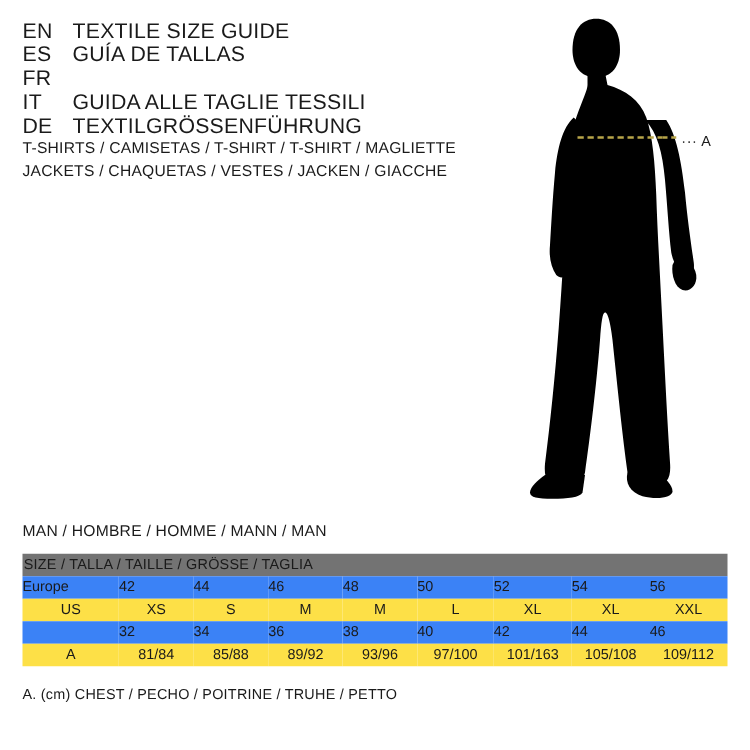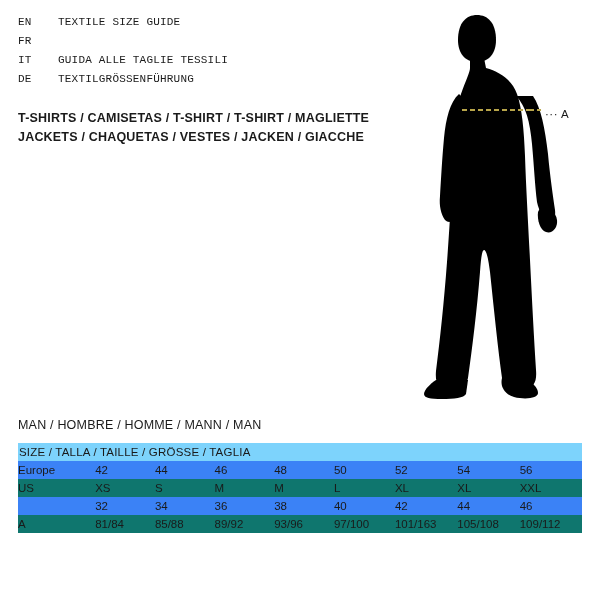--- a/index.html
+++ b/index.html
@@ -23,25 +23,24 @@
 
   
   .lang-block {
     position: absolute;
     left: 18px;
     top: 16px;
     width: 360px;
   }
   .lang-row {
     display: flex;
-    align-items: flex-start;
+    align-items: flex-end;
     height: 19px;
-    font-size: 11px;
-    letter-spacing: 0.2px;
-    font-family: Liberation Mono, monospace;
+    font-size: 17px;
+    letter-spacing: 0.2px;
   }
   .lang-code {
     width: 40px;
     flex: 0 0 40px;
     color: #1a1a1a;
   }
   .lang-text {
     white-space: nowrap;
   }
 
@@ -49,21 +48,20 @@
   .cat-block {
     position: absolute;
     left: 18px;
     top: 111px;
   }
   .cat-line {
     font-size: 12.5px;
     height: 19px;
     letter-spacing: 0.2px;
     white-space: nowrap;
-    font-weight: bold;
   }
 
   
   .figure-wrap {
     position: absolute;
     left: 400px;
     top: 10px;
     width: 190px;
     height: 390px;
   }
@@ -98,30 +96,30 @@
   }
   table.size-table th,
   table.size-table td {
     padding: 0;
     height: 18px;
     text-align: left;
     font-weight: normal;
     vertical-align: middle;
   }
   tr.head-row {
-    background: #7dd3fc;
+    background: #737373;
   }
   tr.head-row th {
     color: #1a1a1a;
     font-size: 11.5px;
     letter-spacing: 0.2px;
     padding-left: 1px;
   }
   tr.shade td { background: #3b82f6; }
-  tr.plain td { background: #0f766e; }
+  tr.plain td { background: #fde047; text-align: center; }
   td.label-cell {
     padding-left: 1px;
     width: 88px;
   }
   td.val { width: 68px; }
   .foot-note {
     position: absolute;
     left: 18px;
     top: 550px;
     font-size: 11.5px;
@@ -130,20 +128,24 @@
 </style>
 </head>
 <body>
 
 <div class="page">
 
   <div class="lang-block">
     <div class="lang-row">
       <span class="lang-code">EN</span>
       <span class="lang-text">TEXTILE SIZE GUIDE</span>
+    </div>
+    <div class="lang-row">
+      <span class="lang-code">ES</span>
+      <span class="lang-text">GUÍA DE TALLAS</span>
     </div>
     <div class="lang-row">
       <span class="lang-code">FR</span>
     </div>
     <div class="lang-row">
       <span class="lang-code">IT</span>
       <span class="lang-text">GUIDA ALLE TAGLIE TESSILI</span>
     </div>
     <div class="lang-row">
       <span class="lang-code">DE</span>
@@ -248,14 +250,15 @@
         <td class="val">89/92</td>
         <td class="val">93/96</td>
         <td class="val">97/100</td>
         <td class="val">101/163</td>
         <td class="val">105/108</td>
         <td class="val">109/112</td>
       </tr>
     </tbody>
   </table>
 
+  <div class="foot-note">A. (cm) CHEST / PECHO / POITRINE / TRUHE / PETTO</div>
 
 </div>
 
 </body></html>

